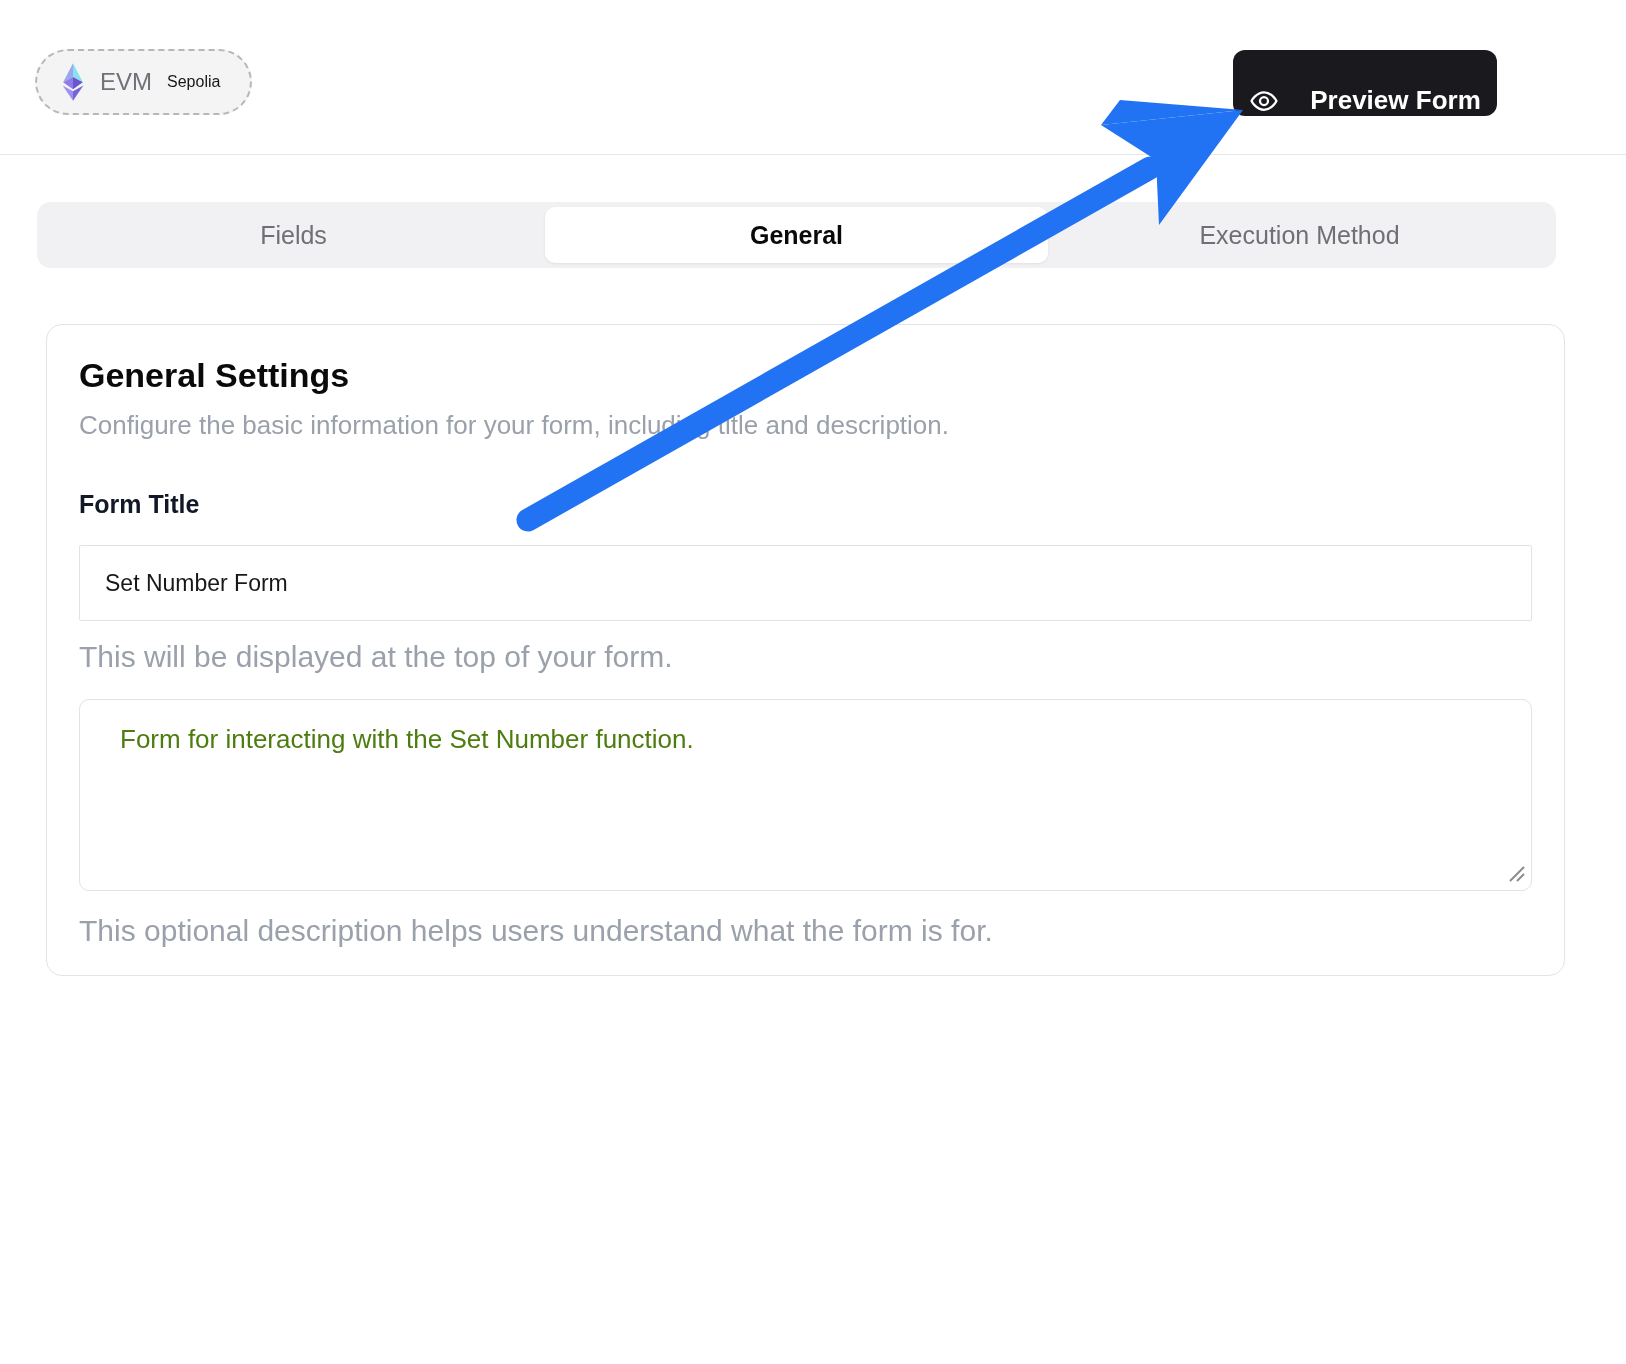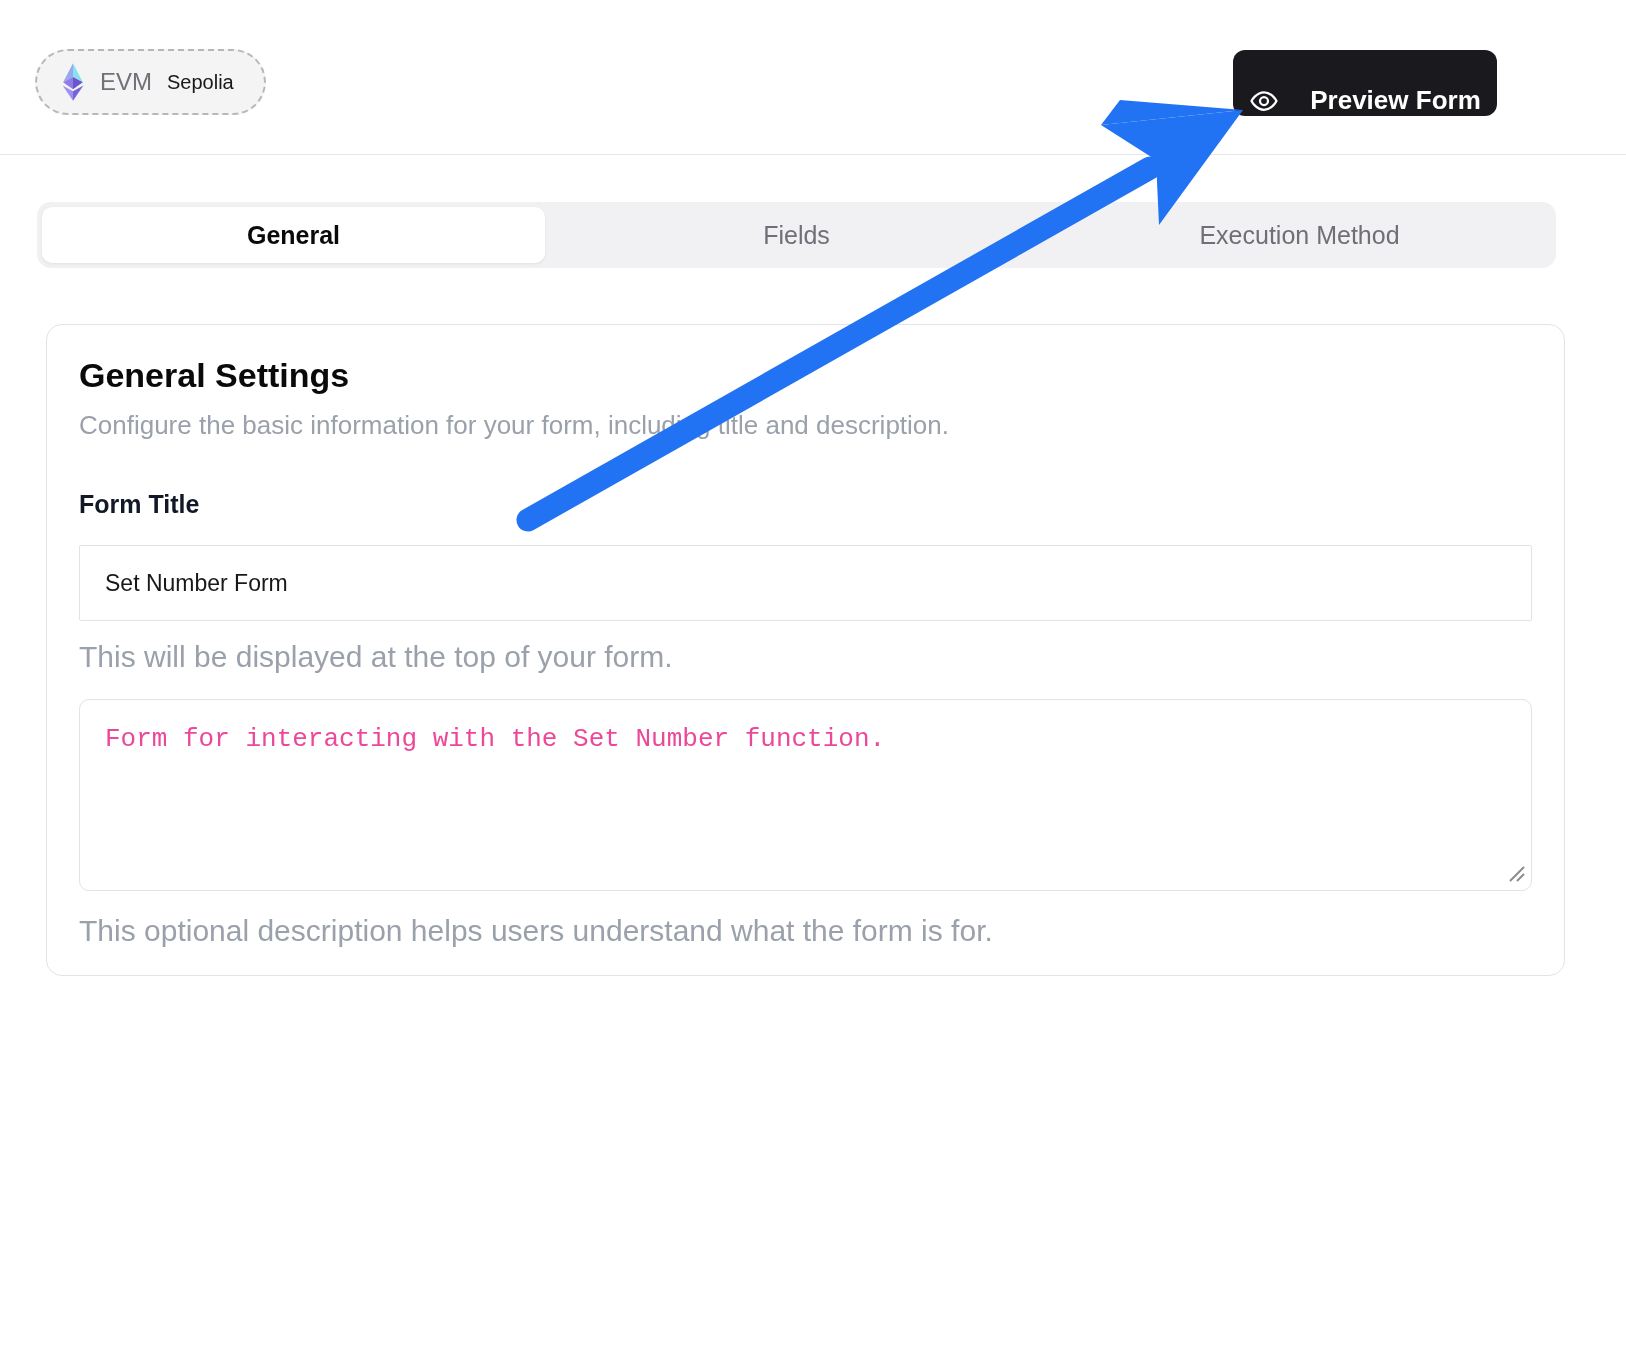--- a/index.html
+++ b/index.html
@@ -9,21 +9,21 @@
   }
 
   
   .network-badge{
     position:absolute;left:35px;top:49px;height:66px;
     display:flex;align-items:center;gap:15px;padding:0 30px 0 24px;
     background:#f4f4f5;border:2px dashed #b6b6bd;border-radius:999px;box-sizing:border-box;
   }
   .network-badge .eth{width:24px;height:38px;}
   .badge-platform{font-size:24px;color:#71717a;}
-  .badge-network{font-size:20px;color:#18181b;}
+  .badge-network{font-size:16px;color:#18181b;}
 
   .preview-btn{
     position:absolute;left:1233px;top:50px;width:264px;height:66px;
     background:#1a1a1e;border-radius:12px;display:flex;align-items:flex-end;justify-content:center;gap:31px;
     color:#fff;font-size:26px;font-weight:600;cursor:pointer;z-index:5;
   }
   .preview-btn svg{width:30px;height:30px;}
 
   .header-divider{position:absolute;left:0;top:154px;width:1626px;height:1px;background:#e7e7ea;}
 
@@ -50,22 +50,22 @@
   .text-input{
     margin-top:26px;width:100%;height:76px;box-sizing:border-box;
     border:1px solid #e2e2e7;border-radius:2px;padding:0 25px;
     font-size:23px;color:#18181b;font-family:inherit;background:#fff;outline:none;display:block;
   }
   .helper{margin-top:20px;font-size:30px;line-height:32px;color:#9aa1ab;}
   .helper.second{margin-top:24px;}
   .textarea-wrap{position:relative;margin-top:26px;}
   .text-area{
     width:100%;height:192px;box-sizing:border-box;resize:none;display:block;
-    border:1px solid #e2e2e7;border-radius:10px;padding:22px 25px;
-    font-size:26px;color:#ec4899;font-family:Liberation Mono, monospace;background:#fff;outline:none;line-height:34px;
+    border:1px solid #e2e2e7;border-radius:10px;padding:22px 40px;
+    font-size:26px;color:#4d7c0f;font-family:Liberation Sans, sans-serif;background:#fff;outline:none;line-height:34px;
   }
   .resize-handle{position:absolute;right:7px;bottom:9px;width:18px;height:18px;}
 
   
   .next-btn{
     position:absolute;left:1379px;top:1189px;width:177px;height:86px;
     background:#4f46e5;border-radius:12px;display:flex;align-items:center;justify-content:center;gap:13px;
     color:#fff;font-size:27px;font-weight:500;cursor:pointer;
   }
   .next-btn svg{width:24px;height:24px;margin-top:2px;}
@@ -95,22 +95,22 @@
     <svg viewBox="0 0 24 24" fill="none" stroke="#ffffff" stroke-width="1.8" stroke-linecap="round" stroke-linejoin="round">
       <path d="M2 12s3.6-7 10-7 10 7 10 7-3.6 7-10 7-10-7-10-7z"></path>
       <circle cx="12" cy="12" r="3.2"></circle>
     </svg>
     <span>Preview Form</span>
   </div>
 
   <div class="header-divider"></div>
 
   <div class="tabs">
+    <div class="tab">Fields</div>
     <div class="tab active">General</div>
-    <div class="tab">Fields</div>
     <div class="tab">Execution Method</div>
   </div>
 
   <div class="card">
     <h2>General Settings</h2>
     <div class="subtitle">Configure the basic information for your form, including title and description.</div>
 
     <div class="field-label">Form Title</div>
     <input class="text-input" type="text" value="Set Number Form" style="">
     <div class="helper">This will be displayed at the top of your form.</div>

